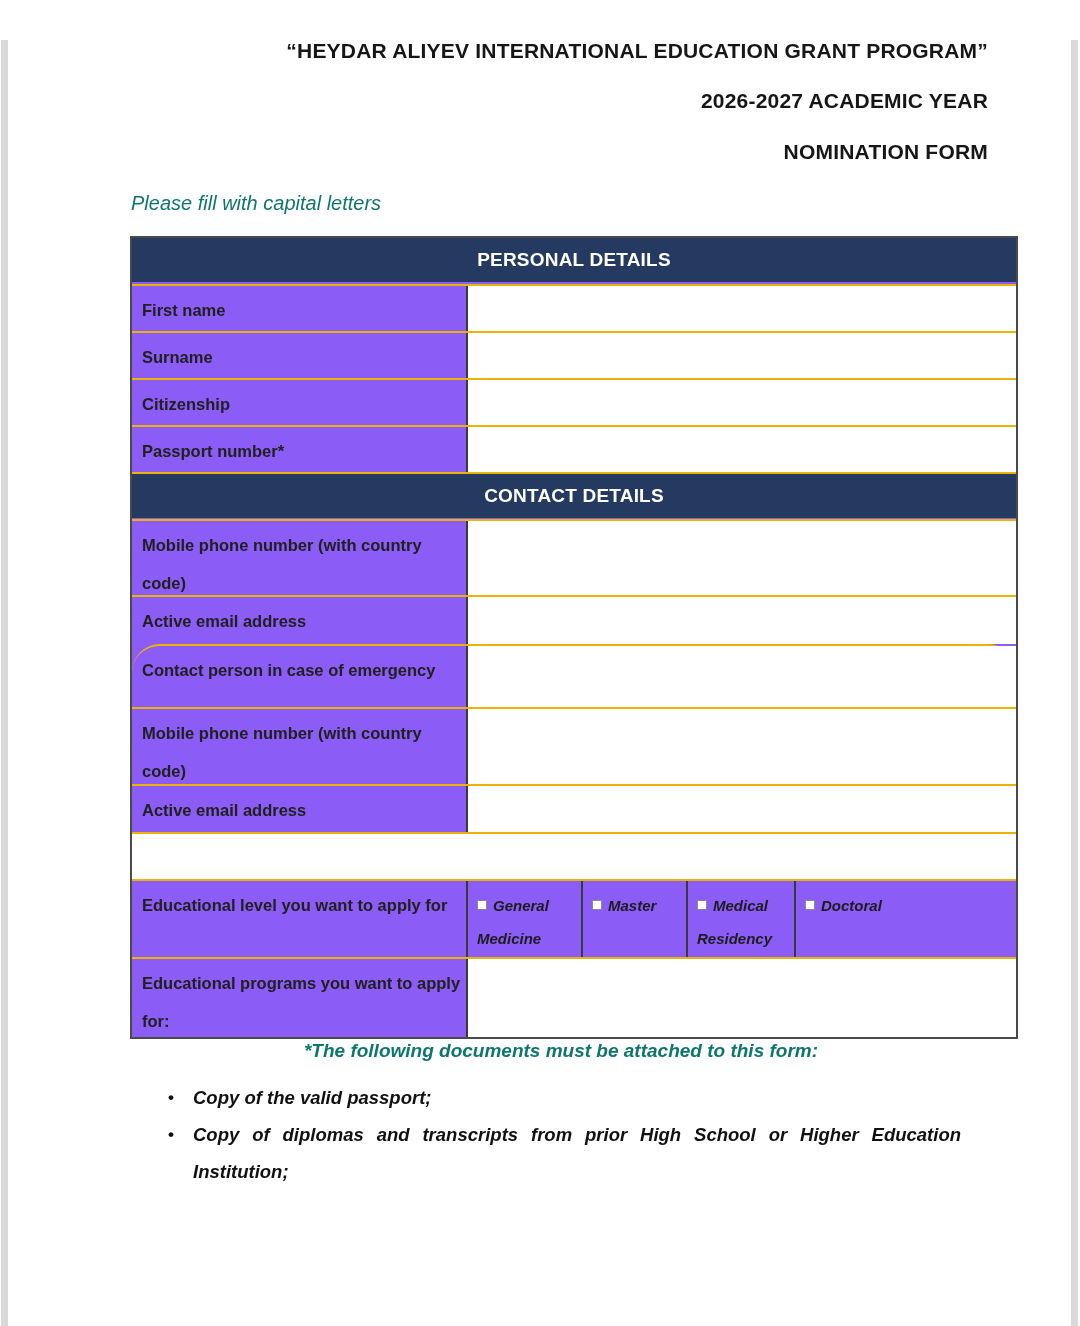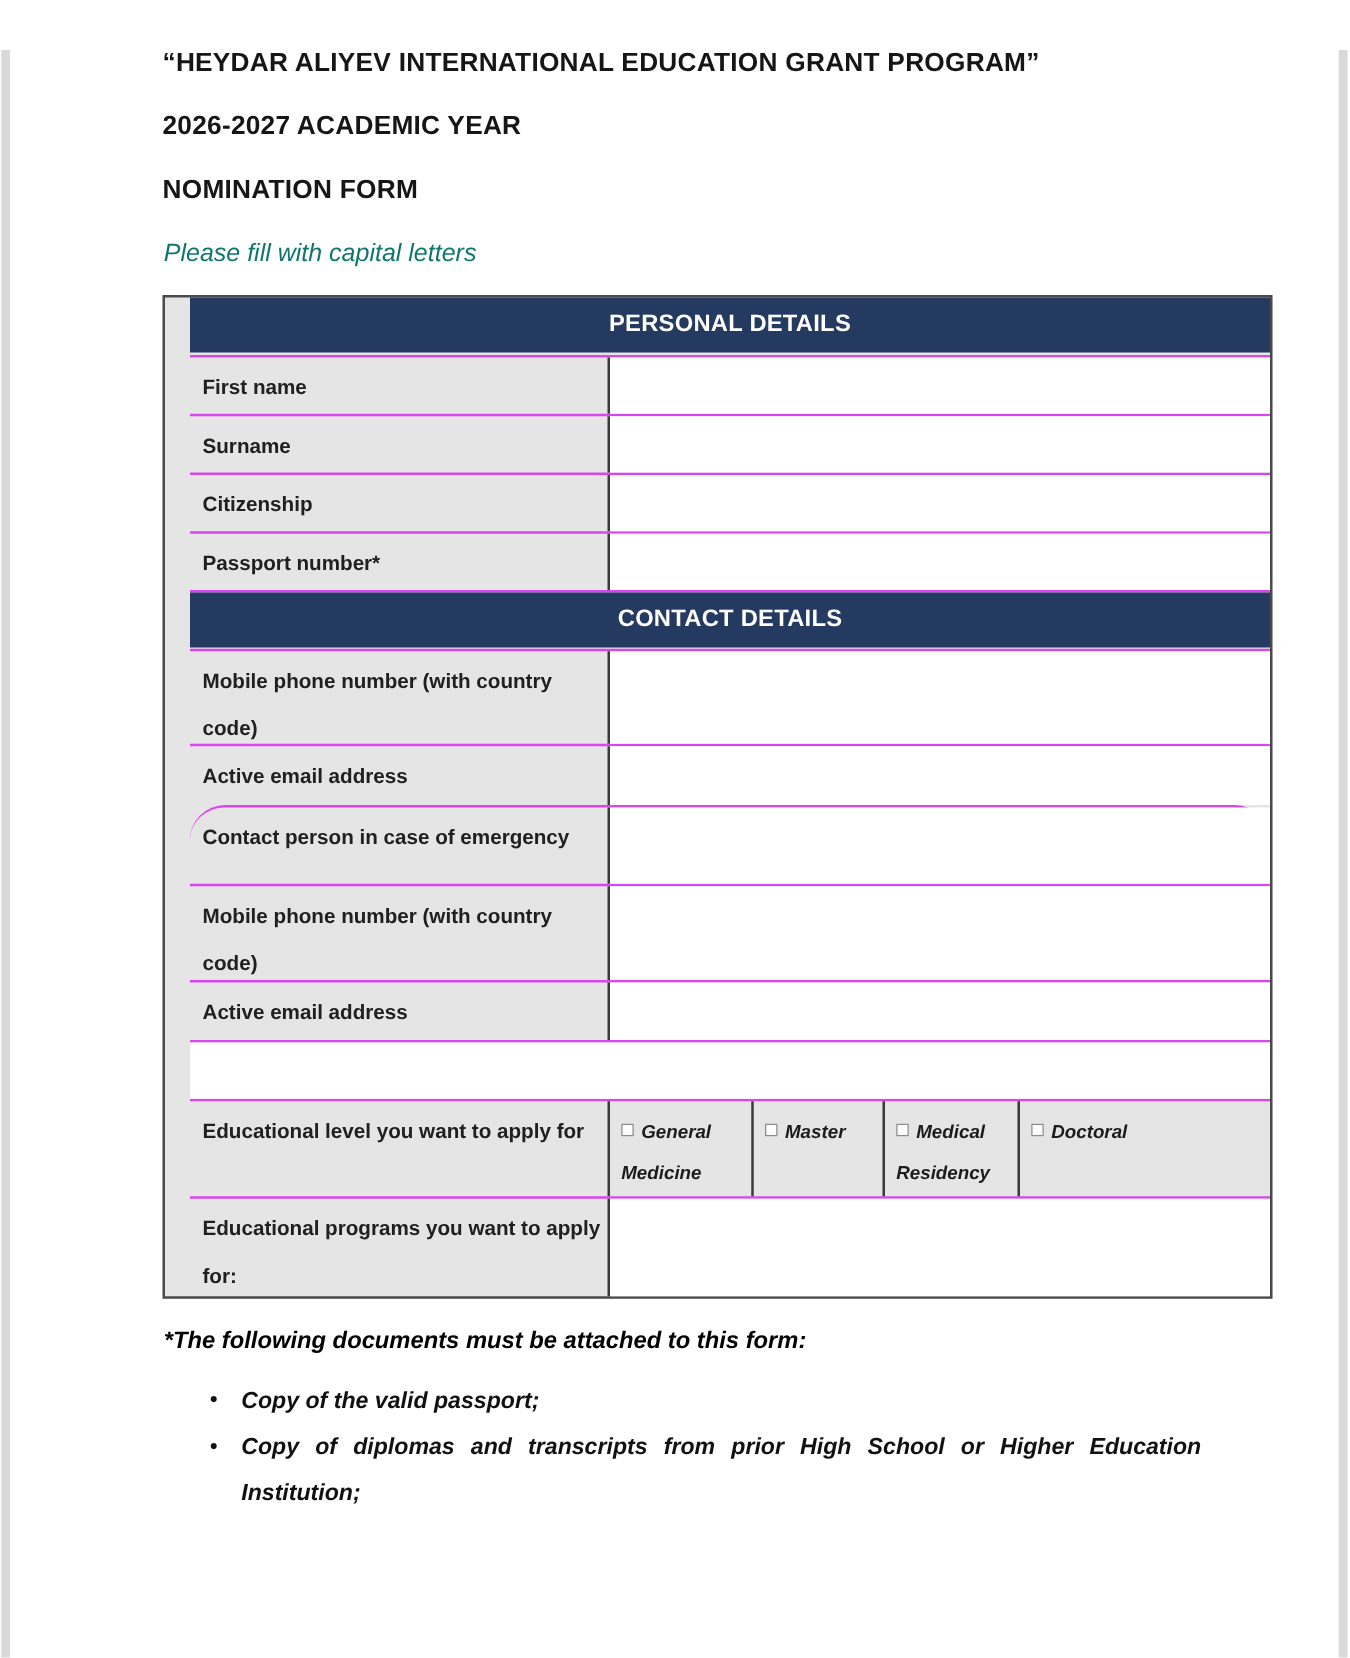--- a/index.html
+++ b/index.html
@@ -12,40 +12,39 @@
     overflow:hidden;
   }
   
   .edge { position:absolute; top:0; bottom:0; width:7px; background:#d9d9d9; }
   .edge.left  { left:1px; }
   .edge.right { right:2px; }
 
   .doc { position:relative; width:100%; height:100%; }
 
   
-  .titles { width:858px; margin-left:130px; text-align:left; }
+  .titles { width:858px; margin-left:130px; text-align:right; }
   .title  { font-size:21px; font-weight:bold; line-height:22px; color:#161616; letter-spacing:.2px; }
   .title.t1 { margin-top:40px; }
   .title.t2 { margin-top:28px; }
   .title.t3 { margin-top:29px; }
 
   .note {
     margin:30px 0 0 131px;
     font-size:20px; font-style:italic; color:#0f766e; line-height:20px;
   }
 
   
   .tbl {
     margin:23px 0 0 130px;
     width:888px;
     border:2px solid #4a4a4a;
-    background:#e5e5e5;
-    padding-left:20px;
+    background:#8b5cf6;
   }
-  .trow { display:flex; border-top:2px solid #d946ef; }
+  .trow { display:flex; border-top:2px solid #eab308; }
   .trow:first-child { border-top:none; }
 
   .sec-header {
     height:44px;
     background:var(--header-bg, #243a60);
     color:var(--header-text, #ffffff);
     font-size:19px; font-weight:bold; letter-spacing:.2px;
     display:flex; align-items:center; justify-content:center;
     width:100%;
   }
@@ -76,23 +75,22 @@
 
   .cb {
     display:inline-block; width:10px; height:10px;
     border:1.5px solid #8a8a8a; background:#fdfdfd;
     margin-right:6px; transform:translateY(-1px);
   }
 
   
   .attach { margin-left:131px; width:860px; }
   .attach-heading {
-    margin-top:22px;
     font-size:19px; font-weight:bold; font-style:italic;
-    line-height:24px; color:#000000;
+    line-height:24px; color:#0f766e;text-align:center;
   }
   .attach-list { list-style:none; margin:16px 0 0 35px; width:795px; }
   .attach-list li {
     position:relative; padding-left:27px;
     font-size:18.5px; font-weight:bold; font-style:italic;
     line-height:37px; color:#111;
     text-align:justify;
   }
   .attach-list li::before {
     content:"\2022";

